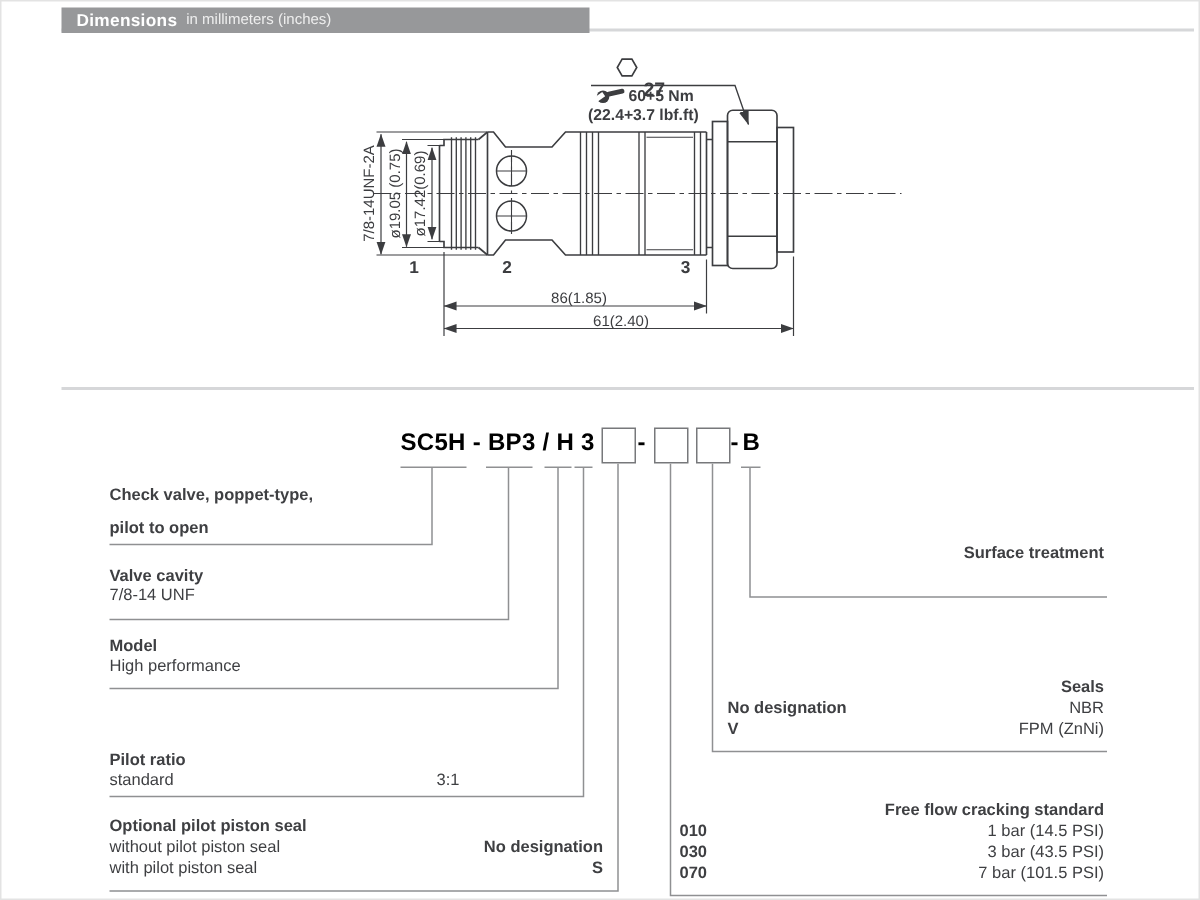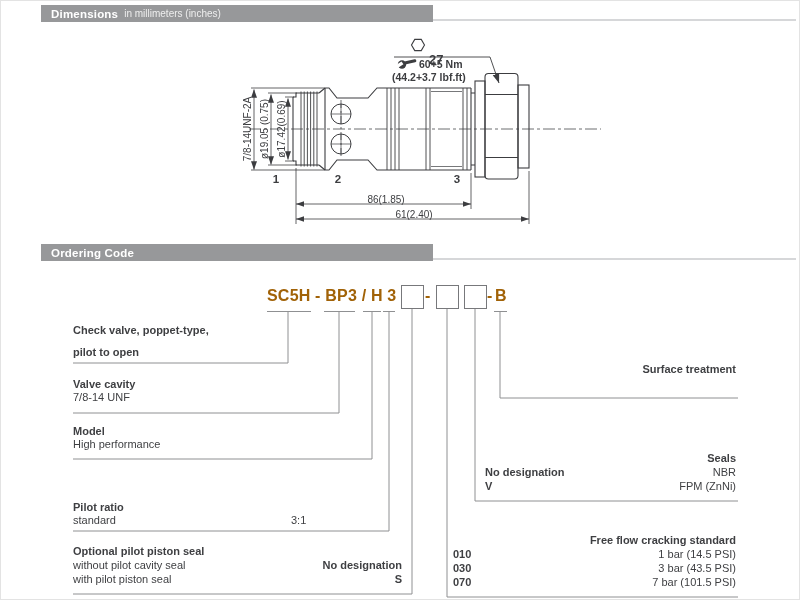--- a/index.html
+++ b/index.html
@@ -5,39 +5,39 @@
   html,body { margin:0; padding:0; background:#ffffff; }
   .page {
     position:relative; width:800px; height:600px; background:#ffffff;
     font-family:"Liberation Sans", sans-serif; color:#3e3f42;
     border:1px solid #e3e3e3; box-sizing:border-box; overflow:hidden;
   }
   svg.linework { position:absolute; left:0; top:0; pointer-events:none; }
 
   .hrule { position:absolute; left:40px; width:755px; height:2px; background:#d6d7d9; }
   .hbar {
-    position:absolute; left:40px; width:392px; height:17px; background:#97989a;
+    position:absolute; left:40px; width:352px; height:17px; background:#97989a;
     color:#ffffff; display:flex; align-items:center; padding-left:10px;
     box-sizing:border-box; gap:6px; white-space:nowrap;
   }
   .hbar .t { font-weight:bold; font-size:11.5px; letter-spacing:.2px; }
   .hbar .s { font-size:10px; color:#eeeeee; }
 
   .lbl { position:absolute; font-size:11px; line-height:13px; color:#3e3f42; white-space:nowrap; }
   .b   { font-weight:bold; }
   .r   { text-align:right; }
   .d10 { font-size:10px; color:#3c3d40; }
   .ctr { transform:translateX(-50%); }
   .vlabel {
     position:absolute; font-size:10px; color:#3c3d40; white-space:nowrap;
     transform:translate(-50%,-50%) rotate(-90deg);
   }
   .portnum { position:absolute; font-size:11.5px; font-weight:bold; color:#3c3d40; transform:translateX(-50%); }
 
-  .code-text { position:absolute; font-size:16px; font-weight:bold; color:#a16207; letter-spacing:.2px; white-space:nowrap; }
+  .code-text { position:absolute; font-size:16px; font-weight:bold; color:#000000; letter-spacing:.2px; white-space:nowrap; }
   .code-box  { position:absolute; width:21px; height:22px; border:1.5px solid #77787b; background:#ffffff; }
 </style>
 </head>
 <body>
 
 <div class="page">
 
   <svg class="linework" width="800" height="600" viewBox="0 0 800 600">
     <defs>
       <marker id="arr" viewBox="0 0 10 8" markerWidth="11" markerHeight="9" refX="9.5" refY="4" orient="auto-start-reverse">
@@ -148,27 +148,24 @@
     </g>
   </svg>
 
   <div class="hrule" style="top:18px;"></div>
   <div class="hbar" style="top:4px;">
     <span class="t">Dimensions</span>
     <span class="s">in millimeters (inches)</span>
   </div>
 
   <div class="hrule" style="top:257px;"></div>
-  <div class="hbar" style="top:243px;">
-    <span class="t">Ordering Code</span>
-  </div>
 
   <div class="lbl d10" style="left:428px; top:52px; font-size:13px; font-weight:600;">27</div>
   <div class="lbl d10 b" style="left:418px; top:57px; font-size:10.5px;">60+5 Nm</div>
-  <div class="lbl d10 b" style="left:391px; top:70px; font-size:10.5px;">(44.2+3.7 lbf.ft)</div>
+  <div class="lbl d10 b" style="left:391px; top:70px; font-size:10.5px;">(22.4+3.7 lbf.ft)</div>
 
   <div class="vlabel" style="left:246px; top:128px;">7/8-14UNF-2A</div>
   <div class="vlabel" style="left:263px; top:128px;">ø19.05 (0.75)</div>
   <div class="vlabel" style="left:280px; top:128px;">ø17.42(0.69)</div>
 
   <div class="portnum" style="left:275px; top:172px;">1</div>
   <div class="portnum" style="left:337px; top:172px;">2</div>
   <div class="portnum" style="left:456px; top:172px;">3</div>
 
   <div class="lbl d10 ctr" style="left:385px; top:192px;">86(1.85)</div>
@@ -189,21 +186,21 @@
   <div class="lbl" style="left:72px; top:390px;">7/8-14 UNF</div>
 
   <div class="lbl b" style="left:72px; top:424px;">Model</div>
   <div class="lbl" style="left:72px; top:437px;">High performance</div>
 
   <div class="lbl b" style="left:72px; top:500px;">Pilot ratio</div>
   <div class="lbl" style="left:72px; top:513px;">standard</div>
   <div class="lbl" style="left:290px; top:513px;">3:1</div>
 
   <div class="lbl b" style="left:72px; top:544px;">Optional pilot piston seal</div>
-  <div class="lbl" style="left:72px; top:558px;">without pilot cavity seal</div>
+  <div class="lbl" style="left:72px; top:558px;">without pilot piston seal</div>
   <div class="lbl b r" style="right:397px; top:558px;">No designation</div>
   <div class="lbl" style="left:72px; top:572px;">with pilot piston seal</div>
   <div class="lbl b r" style="right:397px; top:572px;">S</div>
 
   <div class="lbl b r" style="right:63px; top:362px;">Surface treatment</div>
 
   <div class="lbl b r" style="right:63px; top:451px;">Seals</div>
   <div class="lbl b" style="left:484px; top:465px;">No designation</div>
   <div class="lbl r" style="right:63px; top:465px;">NBR</div>
   <div class="lbl b" style="left:484px; top:479px;">V</div>

